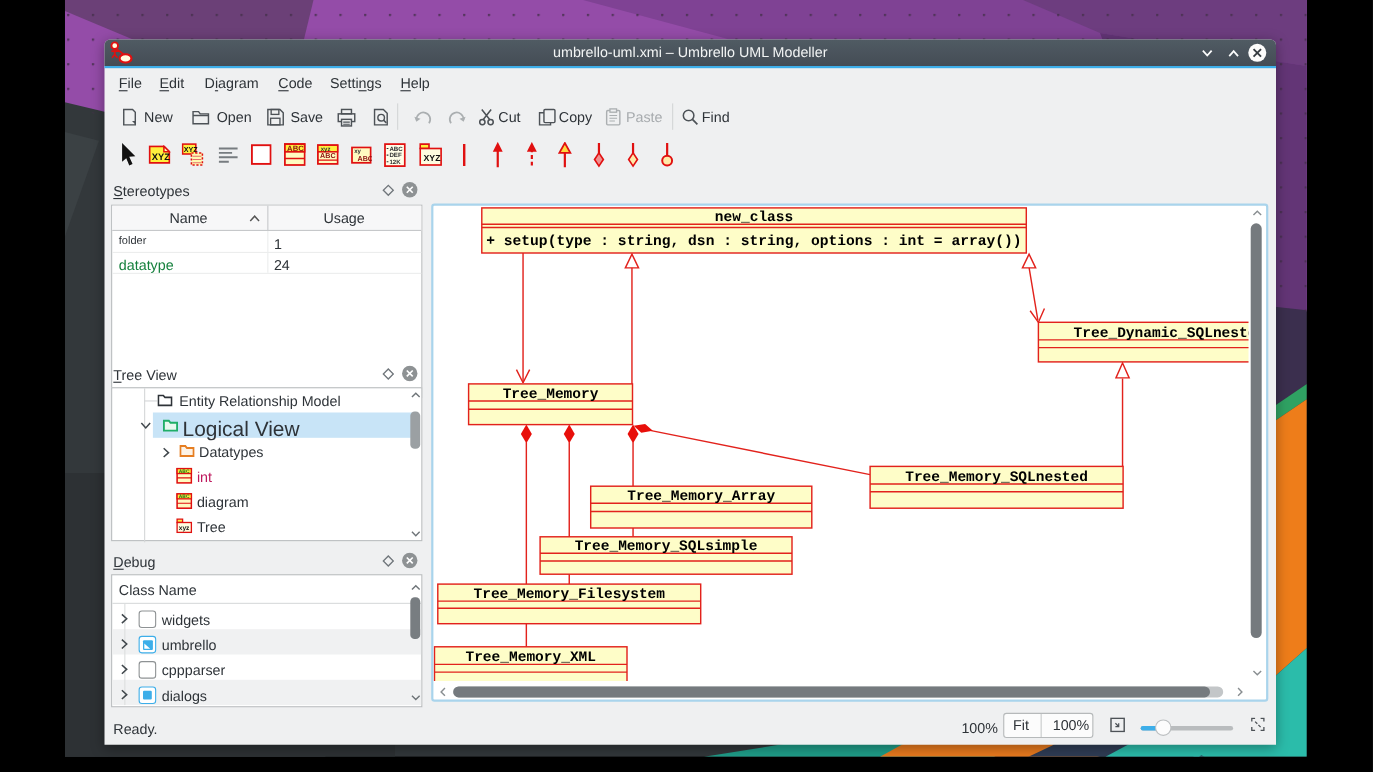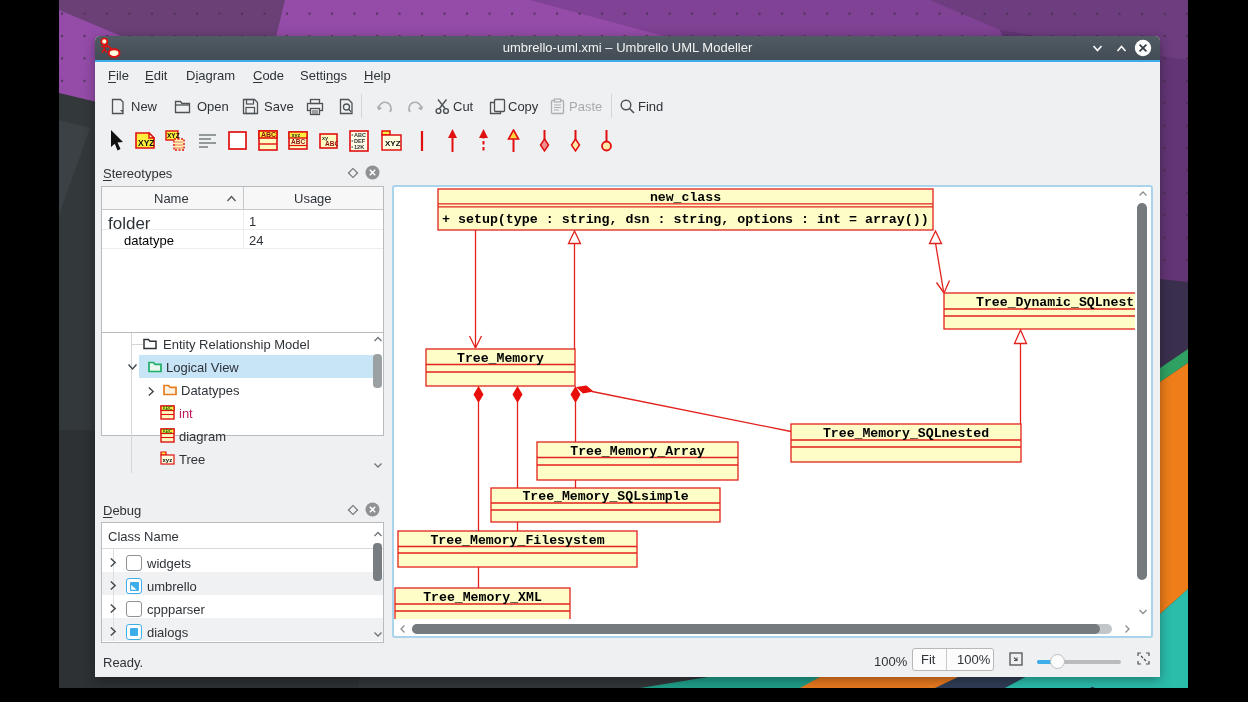--- a/index.html
+++ b/index.html
@@ -247,55 +247,55 @@
         <path d="M4.8 4.8 L10.2 10.2 M10.2 4.8 L4.8 10.2" stroke="#fff" stroke-width="1.5"></path>
       </svg>
     <div class="dbody" style="left:6px;top:150px;width:283px;height:176px">
       <div class="abs" style="left:0;top:0;width:100%;height:23px;background:#f7f7f8;border-bottom:1px solid #c6c8ca"></div>
       <div class="abs" style="left:141px;top:0;width:1px;height:23px;background:#c6c8ca"></div>
       <span class="abs" style="left:52px;top:4px;font-size:13px;color:#2e3338">Name</span>
       <svg class="abs" style="left:124px;top:8px" width="11" height="8" viewBox="0 0 11 8">
           <path d="M1.5 6 L5.5 1.5 L9.5 6" fill="none" stroke="#555" stroke-width="1.3"></path>
         </svg>
       <span class="abs" style="left:192px;top:4px;font-size:13px;color:#2e3338">Usage</span>
-      <span class="abs" style="left:6px;top:27px;font-size:17px;color:#2e3338">folder</span>
+      <span class="abs" style="left:6px;top:27px;font-size:10px;color:#2e3338">folder</span>
       <span class="abs" style="left:147px;top:27px;font-size:13px;color:#2e3338">1</span>
       <div class="abs" style="left:0;top:42px;width:100%;height:1px;background:#eceded"></div>
-      <span class="abs" style="left:22px;top:46px;font-size:13px;color:#000000">datatype</span>
+      <span class="abs" style="left:6px;top:46px;font-size:13px;color:#15803d">datatype</span>
       <span class="abs" style="left:147px;top:46px;font-size:13px;color:#2e3338">24</span>
       <div class="abs" style="left:0;top:61px;width:100%;height:1px;background:#eceded"></div>
       <div class="abs" style="left:141px;top:23px;width:1px;height:38px;background:#eceded"></div>
     </div>
 
     <span class="dhead" style="left:8px;top:297px"><u>T</u>ree View</span>
     <svg class="abs" style="left:252px;top:298px" width="12" height="12" viewBox="0 0 12 12">
         <rect x="2.8" y="2.8" width="6.4" height="6.4" fill="none" stroke="#70767b" stroke-width="1.2" transform="rotate(45 6 6)"></rect>
       </svg>
     <svg class="abs" style="left:270px;top:296px" width="15" height="15" viewBox="0 0 15 15">
         <circle cx="7.5" cy="7.5" r="7" fill="#8e9294"></circle>
         <path d="M4.8 4.8 L10.2 10.2 M10.2 4.8 L4.8 10.2" stroke="#fff" stroke-width="1.5"></path>
       </svg>
-    <div class="dbody" style="left:6px;top:296px;width:283px;height:104px">
+    <div class="dbody" style="left:6px;top:316px;width:283px;height:140px">
 
       <div class="abs" style="left:29px;top:0;width:1px;height:140px;background:#d4d6d7"></div>
 
       <div class="abs" style="left:29px;top:11px;width:12px;height:1px;background:#d4d6d7"></div>
       <svg class="abs" style="left:41px;top:4px" width="14" height="13" viewBox="0 0 14 13">
           <path d="M1 2.5 h4.5 l1.5 1.8 h6 v7.2 h-12 z" fill="none" stroke="#2e3338" stroke-width="1.5"></path>
         </svg>
       <span class="abs" style="left:61px;top:4px;font-size:13px;color:#2e3338">Entity Relationship Model</span>
 
       <div class="abs" style="left:37px;top:22px;width:236px;height:23px;background:#c8e4f7"></div>
       <svg class="abs" style="left:25px;top:30px" width="11" height="8" viewBox="0 0 11 8">
           <path d="M1.5 1.5 L5.5 6 L9.5 1.5" fill="none" stroke="#40474c" stroke-width="1.4"></path>
         </svg>
       <svg class="abs" style="left:46px;top:27px" width="14" height="13" viewBox="0 0 14 13">
           <path d="M1 2.5 h4.5 l1.5 1.8 h6 v7.2 h-12 z" fill="#e8f8ef" stroke="#1fae68" stroke-width="1.7"></path>
         </svg>
-      <span class="abs" style="left:64px;top:27px;font-size:13px;color:#2e3338">Logical View</span>
+      <span class="abs" style="left:64px;top:27px;font-size:19px;color:#2e3338">Logical View</span>
 
       <div class="abs" style="left:48px;top:0px;width:1px;height:0px;background:#d4d6d7"></div>
       <svg class="abs" style="left:45px;top:53px" width="8" height="11" viewBox="0 0 8 11">
           <path d="M1.8 1.5 L6.2 5.5 L1.8 9.5" fill="none" stroke="#40474c" stroke-width="1.4"></path>
         </svg>
       <svg class="abs" style="left:61px;top:50px" width="14" height="13" viewBox="0 0 14 13">
           <path d="M1 2.5 h4.5 l1.5 1.8 h6 v7.2 h-12 z" fill="#fdf2e5" stroke="#e67e22" stroke-width="1.7"></path>
         </svg>
       <span class="abs" style="left:79px;top:50px;font-size:13px;color:#2e3338">Datatypes</span>
 

